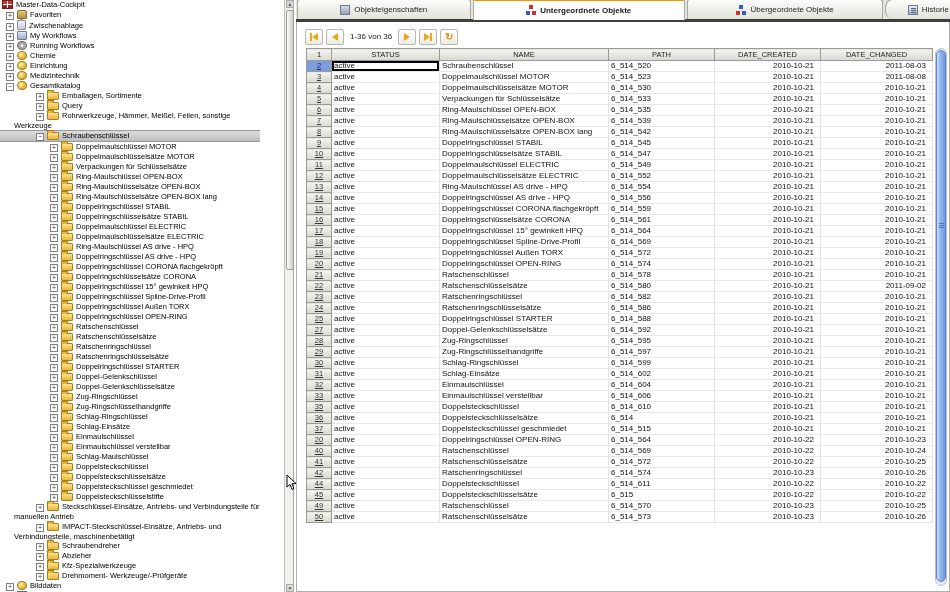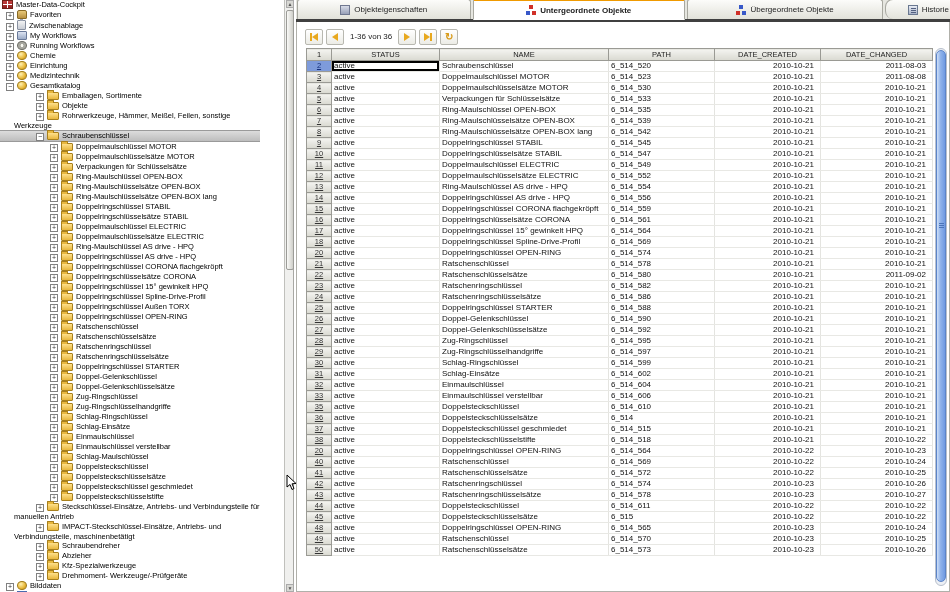--- a/index.html
+++ b/index.html
@@ -146,21 +146,21 @@
       <div class="tree-row d0"><span class="ticon icon-app"></span><span>Master-Data-Cockpit</span></div>
       <div class="tree-row d1"><span class="expander">+</span><span class="ticon icon-fav"></span><span>Favoriten</span></div>
       <div class="tree-row d1"><span class="expander">+</span><span class="ticon icon-clip"></span><span>Zwischenablage</span></div>
       <div class="tree-row d1"><span class="expander">+</span><span class="ticon icon-flow"></span><span>My Workflows</span></div>
       <div class="tree-row d1"><span class="expander">+</span><span class="ticon icon-gear"></span><span>Running Workflows</span></div>
       <div class="tree-row d1"><span class="expander">+</span><span class="ticon icon-ball"></span><span>Chemie</span></div>
       <div class="tree-row d1"><span class="expander">+</span><span class="ticon icon-ball"></span><span>Einrichtung</span></div>
       <div class="tree-row d1"><span class="expander">+</span><span class="ticon icon-ball"></span><span>Medizintechnik</span></div>
       <div class="tree-row d1"><span class="expander">−</span><span class="ticon icon-ball"></span><span>Gesamtkatalog</span></div>
       <div class="tree-row d2"><span class="expander">+</span><span class="ticon icon-folder"></span><span>Emballagen, Sortimente</span></div>
-      <div class="tree-row d2"><span class="expander">+</span><span class="ticon icon-folder"></span><span>Objekte</span></div>
+      <div class="tree-row d2"><span class="expander">+</span><span class="ticon icon-folder"></span><span>Query</span></div>
       <div class="tree-row d2"><span class="expander">+</span><span class="ticon icon-folder"></span><span>Rohrwerkzeuge, Hämmer, Meißel, Feilen, sonstige Werkzeuge</span></div>
       <div class="tree-row d2 selected"><span class="expander">−</span><span class="ticon icon-folder"></span><span>Schraubenschlüssel</span></div>
       <div class="tree-row d3"><span class="expander">+</span><span class="ticon icon-folder"></span><span>Doppelmaulschlüssel MOTOR</span></div>
       <div class="tree-row d3"><span class="expander">+</span><span class="ticon icon-folder"></span><span>Doppelmaulschlüsselsätze MOTOR</span></div>
       <div class="tree-row d3"><span class="expander">+</span><span class="ticon icon-folder"></span><span>Verpackungen für Schlüsselsätze</span></div>
       <div class="tree-row d3"><span class="expander">+</span><span class="ticon icon-folder"></span><span>Ring-Maulschlüssel OPEN-BOX</span></div>
       <div class="tree-row d3"><span class="expander">+</span><span class="ticon icon-folder"></span><span>Ring-Maulschlüsselsätze OPEN-BOX</span></div>
       <div class="tree-row d3"><span class="expander">+</span><span class="ticon icon-folder"></span><span>Ring-Maulschlüsselsätze OPEN-BOX lang</span></div>
       <div class="tree-row d3"><span class="expander">+</span><span class="ticon icon-folder"></span><span>Doppelringschlüssel STABIL</span></div>
       <div class="tree-row d3"><span class="expander">+</span><span class="ticon icon-folder"></span><span>Doppelringschlüsselsätze STABIL</span></div>
@@ -403,20 +403,28 @@
               </tr>
               <tr>
                 <td class="num">18</td>
                 <td>active</td>
                 <td>Doppelringschlüssel Spline-Drive-Profil</td>
                 <td>6_514_569</td>
                 <td class="r">2010-10-21</td>
                 <td class="r">2010-10-21</td>
               </tr>
               <tr>
+                <td class="num">19</td>
+                <td>active</td>
+                <td>Doppelringschlüssel Außen TORX</td>
+                <td>6_514_572</td>
+                <td class="r">2010-10-21</td>
+                <td class="r">2010-10-21</td>
+              </tr>
+              <tr>
                 <td class="num">20</td>
                 <td>active</td>
                 <td>Doppelringschlüssel OPEN-RING</td>
                 <td>6_514_574</td>
                 <td class="r">2010-10-21</td>
                 <td class="r">2010-10-21</td>
               </tr>
               <tr>
                 <td class="num">21</td>
                 <td>active</td>
@@ -451,28 +459,20 @@
               </tr>
               <tr>
                 <td class="num">25</td>
                 <td>active</td>
                 <td>Doppelringschlüssel STARTER</td>
                 <td>6_514_588</td>
                 <td class="r">2010-10-21</td>
                 <td class="r">2010-10-21</td>
               </tr>
               <tr>
-                <td class="num">26</td>
-                <td>active</td>
-                <td>Doppel-Gelenkschlüssel</td>
-                <td>6_514_590</td>
-                <td class="r">2010-10-21</td>
-                <td class="r">2010-10-21</td>
-              </tr>
-              <tr>
                 <td class="num">27</td>
                 <td>active</td>
                 <td>Doppel-Gelenkschlüsselsätze</td>
                 <td>6_514_592</td>
                 <td class="r">2010-10-21</td>
                 <td class="r">2010-10-21</td>
               </tr>
               <tr>
                 <td class="num">28</td>
                 <td>active</td>
@@ -537,28 +537,20 @@
                 <td class="r">2010-10-21</td>
                 <td class="r">2010-10-21</td>
               </tr>
               <tr>
                 <td class="num">37</td>
                 <td>active</td>
                 <td>Doppelsteckschlüssel geschmiedet</td>
                 <td>6_514_515</td>
                 <td class="r">2010-10-21</td>
                 <td class="r">2010-10-21</td>
-              </tr>
-              <tr>
-                <td class="num">38</td>
-                <td>active</td>
-                <td>Doppelsteckschlüsselstifte</td>
-                <td>6_514_518</td>
-                <td class="r">2010-10-21</td>
-                <td class="r">2010-10-22</td>
               </tr>
               <tr>
                 <td class="num">20</td>
                 <td>active</td>
                 <td>Doppelringschlüssel OPEN-RING</td>
                 <td>6_514_564</td>
                 <td class="r">2010-10-22</td>
                 <td class="r">2010-10-23</td>
               </tr>
               <tr>
@@ -579,50 +571,34 @@
               </tr>
               <tr>
                 <td class="num">42</td>
                 <td>active</td>
                 <td>Ratschenringschlüssel</td>
                 <td>6_514_574</td>
                 <td class="r">2010-10-23</td>
                 <td class="r">2010-10-26</td>
               </tr>
               <tr>
-                <td class="num">43</td>
-                <td>active</td>
-                <td>Ratschenringschlüsselsätze</td>
-                <td>6_514_578</td>
-                <td class="r">2010-10-23</td>
-                <td class="r">2010-10-27</td>
-              </tr>
-              <tr>
                 <td class="num">44</td>
                 <td>active</td>
                 <td>Doppelsteckschlüssel</td>
                 <td>6_514_611</td>
                 <td class="r">2010-10-22</td>
                 <td class="r">2010-10-22</td>
               </tr>
               <tr>
                 <td class="num">45</td>
                 <td>active</td>
                 <td>Doppelsteckschlüsselsätze</td>
                 <td>6_515</td>
                 <td class="r">2010-10-22</td>
                 <td class="r">2010-10-22</td>
-              </tr>
-              <tr>
-                <td class="num">48</td>
-                <td>active</td>
-                <td>Doppelringschlüssel OPEN-RING</td>
-                <td>6_514_565</td>
-                <td class="r">2010-10-23</td>
-                <td class="r">2010-10-24</td>
               </tr>
               <tr>
                 <td class="num">49</td>
                 <td>active</td>
                 <td>Ratschenschlüssel</td>
                 <td>6_514_570</td>
                 <td class="r">2010-10-23</td>
                 <td class="r">2010-10-25</td>
               </tr>
               <tr>

